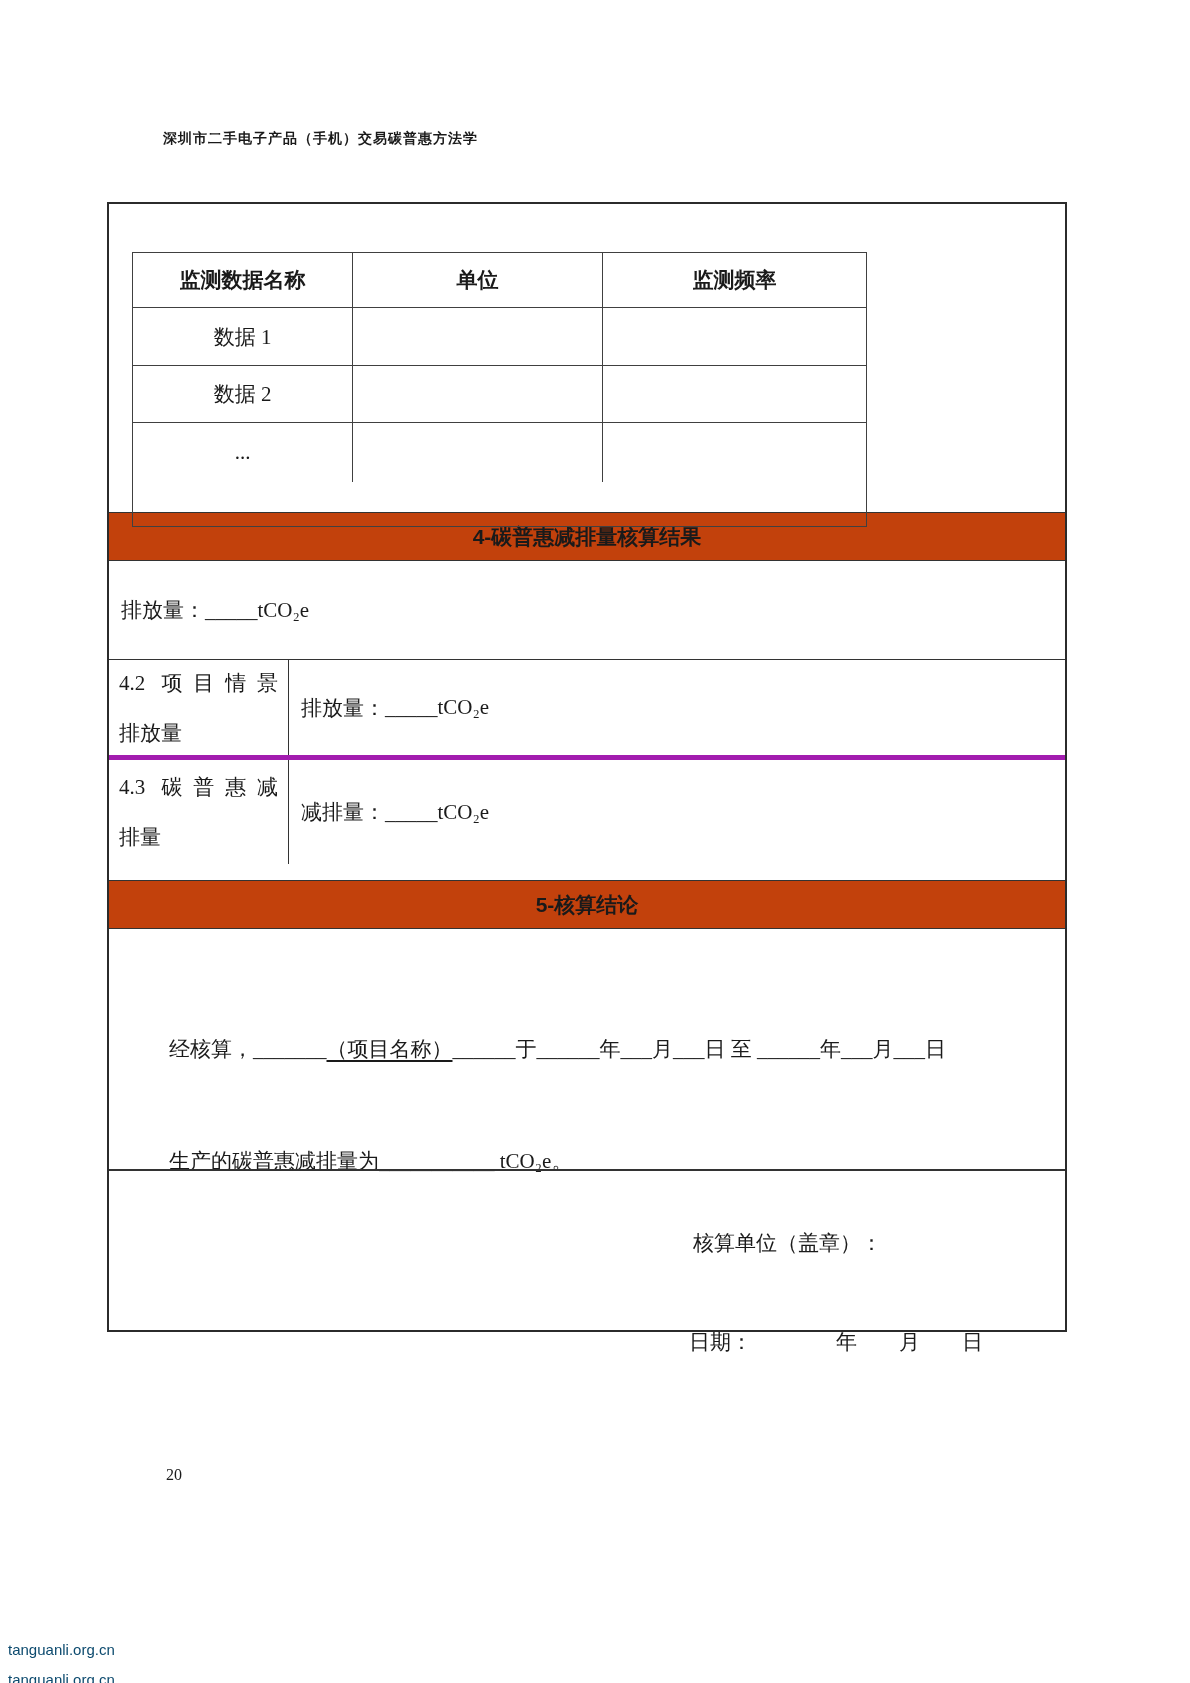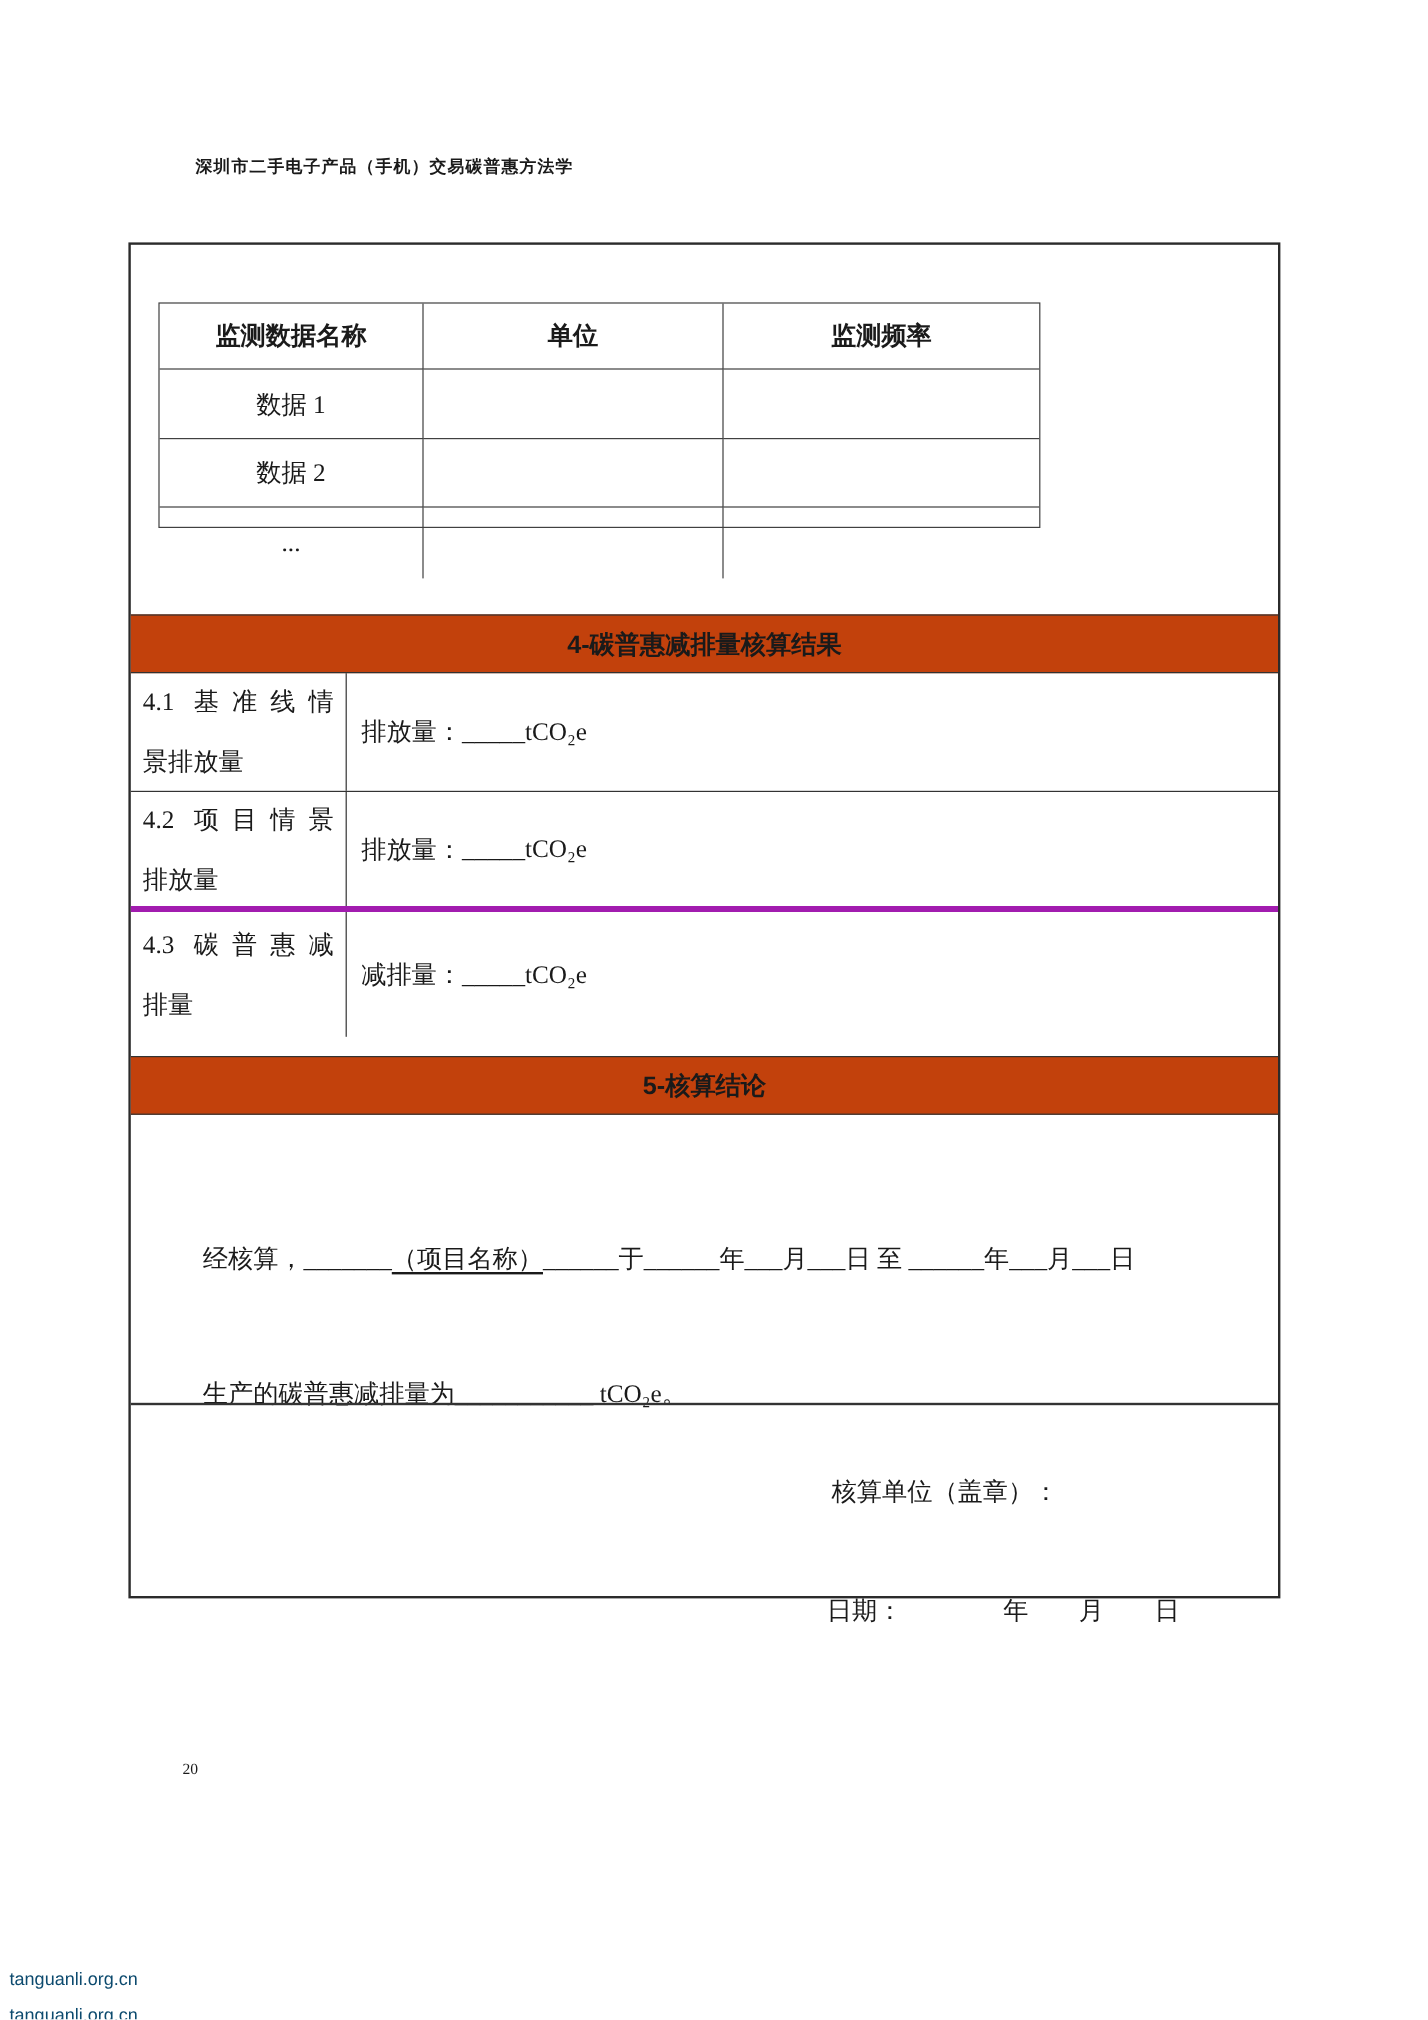--- a/index.html
+++ b/index.html
@@ -42,21 +42,21 @@
     font-size: 21px;
   }
   .row-32 .left-col {
     font-family: "Liberation Sans", "DejaVu Sans", sans-serif;
     font-weight: 700;
   }
   .right-col { flex: 1; position: relative; }
   .inner-table {
     position: absolute;
     left: 23px; top: 48px;
-    width: 735px; height: 188px;
+    width: 735px; height: 275px;
     border: 1px solid #404040;
     display: grid;
     grid-template-columns: 220px 250px 263px;
     grid-template-rows: 55px 58px 57px 59px;
   }
   .icell {
     border-right: 1px solid #404040;
     border-bottom: 1px solid #404040;
     display: flex;
     align-items: center;
@@ -109,22 +109,22 @@
     flex: 1;
     border-top: 2px solid #333;
     position: relative;
     font-size: 21px;
     font-family: Liberation Mono, monospace;
   }
   .sig-unit { position: absolute; left: 584px; top: 58px; white-space: pre; }
   .sig-date { position: absolute; left: 580px; top: 157px; white-space: pre; }
   .page-num {
     position: absolute;
-    left: 152px; top: 1466px;
-    font-size: 13px;
+    left: 166px; top: 1466px;
+    font-size: 16px;
   }
   .watermark {
     position: absolute;
     left: 8px;
     font-family: "Liberation Sans", "DejaVu Sans", sans-serif;
     font-size: 15px;
     font-weight: 500;
     color: #0c4a6e;
     white-space: nowrap;
   }
@@ -160,24 +160,20 @@
           <div class="icell last-c last-r"></div>
         </div>
       </div>
     </div>
 
     <div class="band">
       <span>4-碳普惠减排量核算结果</span>
     </div>
 
     <div class="trow row-e row-41">
-      <div class="left-col">
-        <div class="label-l1">4.1 基准线情</div>
-        <div class="label-l2">景排放量</div>
-      </div>
       <div class="value-line">
         <span>排放量：</span>
         <span>_____</span>
         <span>tCO₂e</span>
       </div>
     </div>
 
     <div class="trow row-e row-42">
       <div class="left-col">
         <div class="label-l1">4.2 项目情景</div>

